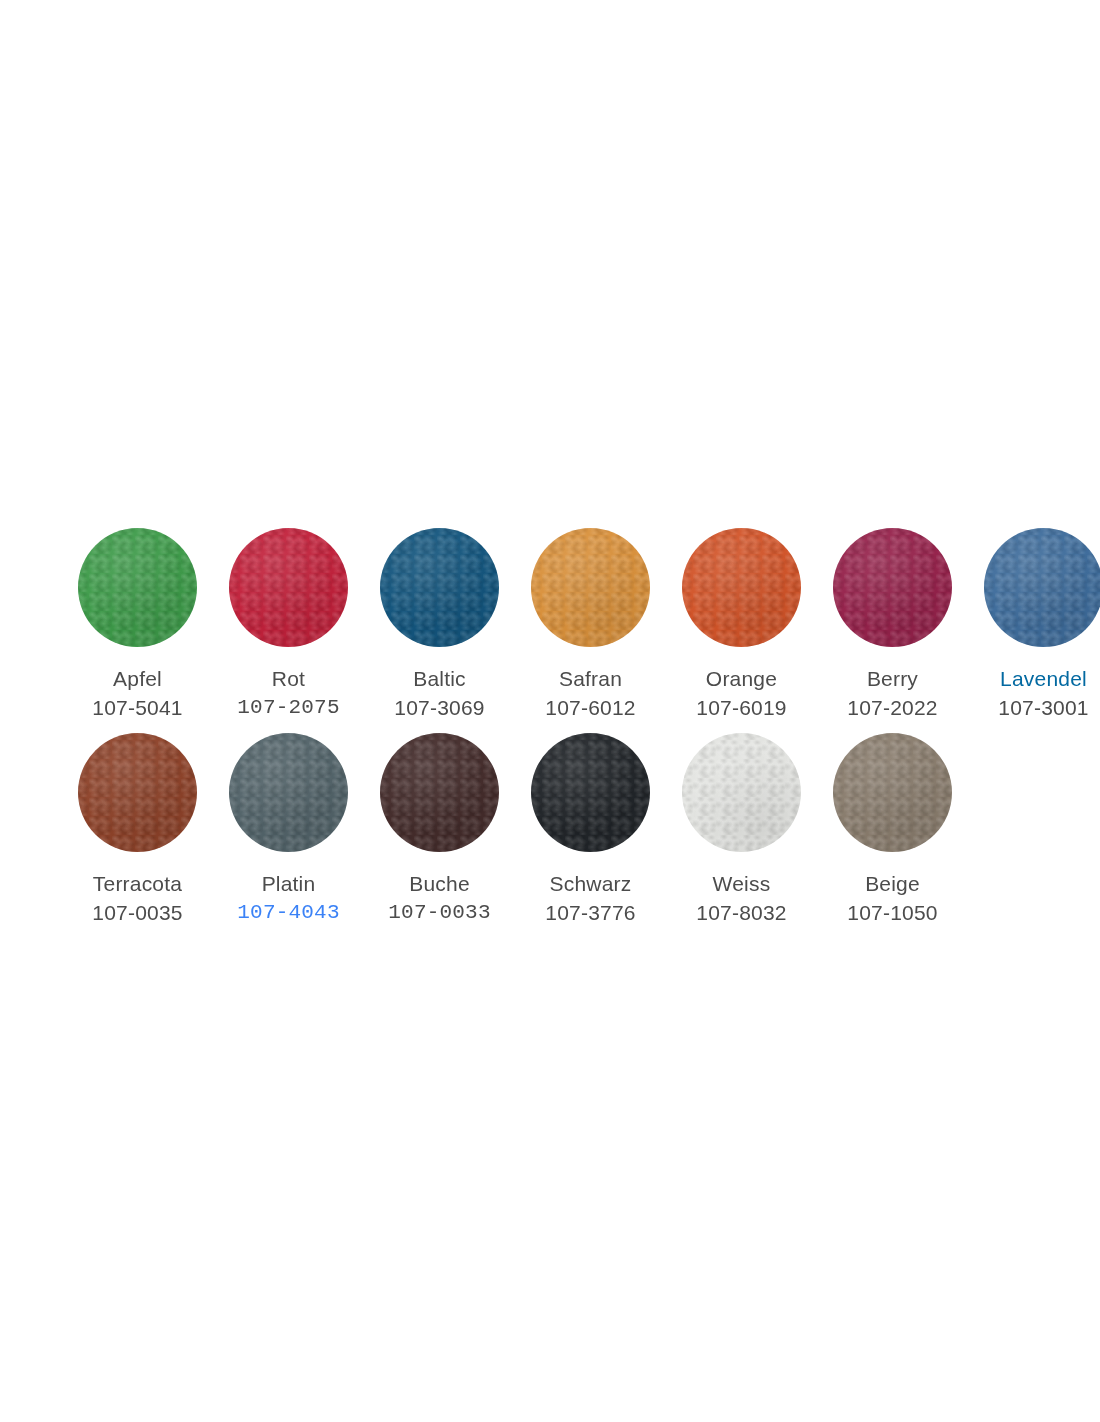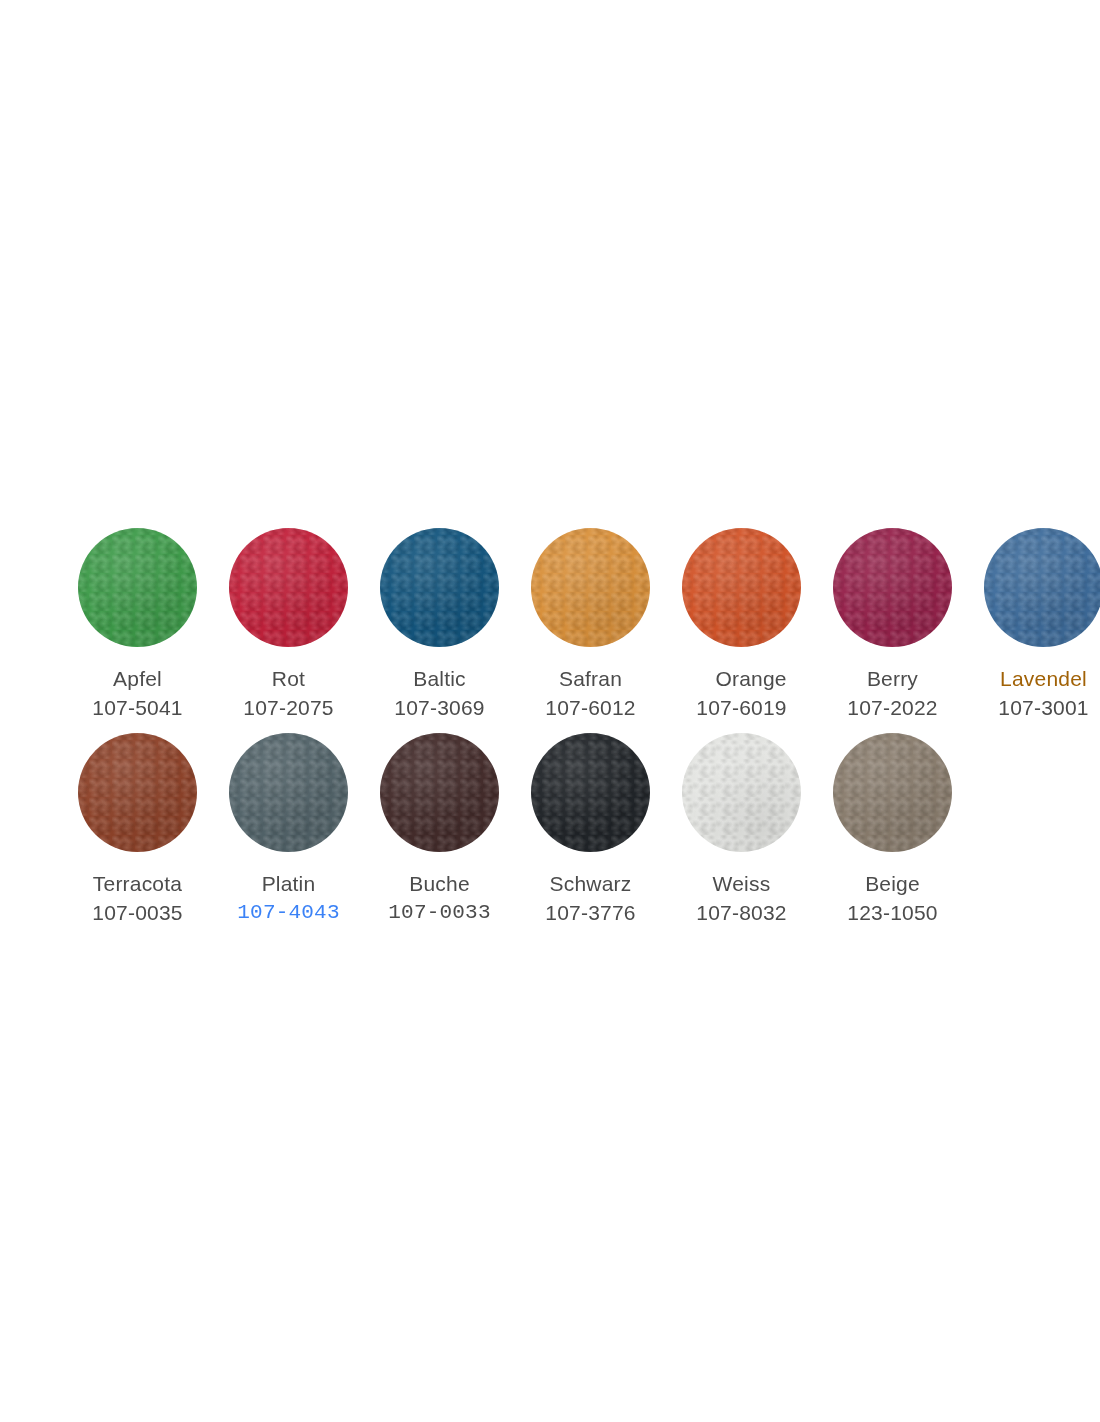--- a/index.html
+++ b/index.html
@@ -137,21 +137,21 @@
           <span class="swatch-name" style="color: rgb(76, 76, 76);">Apfel</span>
           <span class="swatch-code" style="color: rgb(76, 76, 76);">107-5041</span>
         </div>
       </div>
       <div class="swatch-cell">
         <div class="swatch-disc-wrap">
           <div class="swatch-disc" style="background-color: rgb(194, 34, 60);"></div>
         </div>
         <div class="swatch-labels">
           <span class="swatch-name" style="color: rgb(76, 76, 76);">Rot</span>
-          <span class="swatch-code" style="color: rgb(76, 76, 76);">107-2075</span>
+          <span class="swatch-code" style="color: rgb(76, 76, 76); font-family: Liberation Mono, monospace;">107-2075</span>
         </div>
       </div>
       <div class="swatch-cell">
         <div class="swatch-disc-wrap">
           <div class="swatch-disc" style="background-color: rgb(20, 86, 126);"></div>
         </div>
         <div class="swatch-labels">
           <span class="swatch-name" style="color: rgb(76, 76, 76);">Baltic</span>
           <span class="swatch-code" style="color: rgb(76, 76, 76);">107-3069</span>
         </div>
@@ -163,39 +163,39 @@
         <div class="swatch-labels">
           <span class="swatch-name" style="color: rgb(76, 76, 76);">Safran</span>
           <span class="swatch-code" style="color: rgb(76, 76, 76);">107-6012</span>
         </div>
       </div>
       <div class="swatch-cell">
         <div class="swatch-disc-wrap">
           <div class="swatch-disc" style="background-color: rgb(210, 85, 42);"></div>
         </div>
         <div class="swatch-labels">
-          <span class="swatch-name" style="color: rgb(76, 76, 76); text-align: right;">Orange</span>
+          <span class="swatch-name" style="color: rgb(76, 76, 76);">Orange</span>
           <span class="swatch-code" style="color: rgb(76, 76, 76);">107-6019</span>
         </div>
       </div>
       <div class="swatch-cell">
         <div class="swatch-disc-wrap">
           <div class="swatch-disc" style="background-color: rgb(150, 35, 76);"></div>
         </div>
         <div class="swatch-labels">
           <span class="swatch-name" style="color: rgb(76, 76, 76);">Berry</span>
           <span class="swatch-code" style="color: rgb(76, 76, 76);">107-2022</span>
         </div>
       </div>
       <div class="swatch-cell">
         <div class="swatch-disc-wrap">
           <div class="swatch-disc" style="background-color: rgb(63, 109, 156);"></div>
         </div>
         <div class="swatch-labels">
-          <span class="swatch-name" style="color: #a16207;">Lavendel</span>
+          <span class="swatch-name" style="color: #0369a1;">Lavendel</span>
           <span class="swatch-code" style="color: rgb(76, 76, 76);">107-3001</span>
         </div>
       </div>
       <div class="swatch-cell">
         <div class="swatch-disc-wrap">
           <div class="swatch-disc" style="background-color: rgb(142, 67, 42);"></div>
         </div>
         <div class="swatch-labels">
           <span class="swatch-name" style="color: rgb(76, 76, 76);">Terracota</span>
           <span class="swatch-code" style="color: rgb(76, 76, 76);">107-0035</span>
@@ -236,17 +236,17 @@
           <span class="swatch-name" style="color: rgb(76, 76, 76);">Weiss</span>
           <span class="swatch-code" style="color: rgb(76, 76, 76);">107-8032</span>
         </div>
       </div>
       <div class="swatch-cell">
         <div class="swatch-disc-wrap">
           <div class="swatch-disc" style="background-color: rgb(138, 125, 110);"></div>
         </div>
         <div class="swatch-labels">
           <span class="swatch-name" style="color: rgb(76, 76, 76);">Beige</span>
-          <span class="swatch-code" style="color: rgb(76, 76, 76);">123-1050</span>
+          <span class="swatch-code" style="color: rgb(76, 76, 76);">107-1050</span>
         </div>
       </div>
     </div>
 </div>
 
 </body></html>

